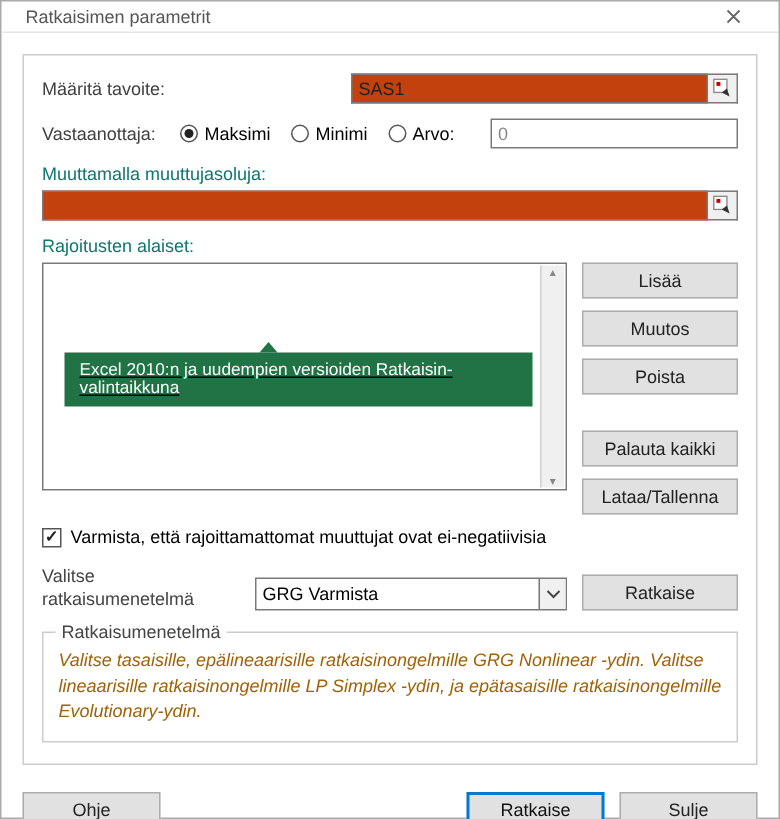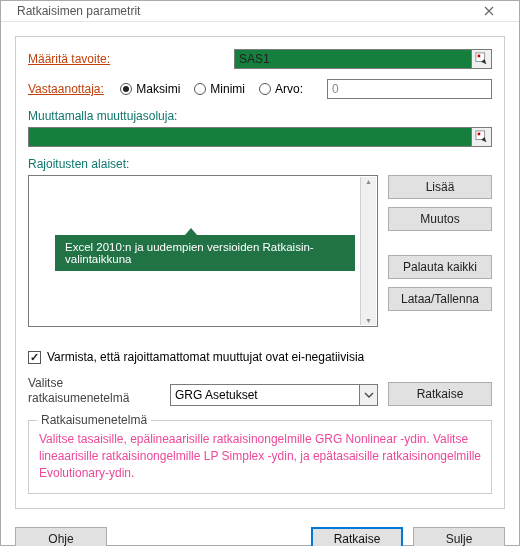--- a/index.html
+++ b/index.html
@@ -4,53 +4,53 @@
 <style>
 * { box-sizing: border-box; font-family: "Segoe UI", Tahoma, sans-serif; font-size: 12px; }
 body { margin: 0; background: #fff; }
 .window { width: 520px; height: 546px; border: 1px solid #aaa; background: #fff; display: flex; flex-direction: column; }
 .titlebar { height: 30px; display: flex; align-items: center; padding: 0 16px; border-bottom: 1px solid #e5e5e5; }
 .titlebar .title { flex: 1; color: #555; font-size: 12px; }
 .titlebar .close { width: 28px; height: 20px; display: flex; align-items: center; justify-content: center; color: #666; }
 .content { flex: 1; padding: 14px 14px 10px 14px; display: flex; flex-direction: column; }
 .panel { border: 1px solid #ccc; padding: 12px 12px 14px 12px; flex: 1; display: flex; flex-direction: column; position: relative; }
 .row { display: flex; align-items: center; margin-bottom: 10px; }
-.label { color: #c2410c; margin-right: 6px; text-decoration: underline; }
+.label { color: #404040; margin-right: 6px; }
 .w1 { width: 200px; }
 .input-wrap { flex: 1; position: relative; display: flex; }
-input[type=text].field { flex: 1; height: 20px; border: 1px solid #7a7a7a; padding: 0 4px; background: #15803d; color: #222; }
+input[type=text].field { flex: 1; height: 20px; border: 1px solid #7a7a7a; padding: 0 4px; background: #c2410c; color: #222; }
 .pick-btn { width: 20px; height: 20px; border: 1px solid #7a7a7a; border-left: none; background: #f0f0f0; display: flex; align-items: center; justify-content: center; cursor: pointer; }
 .pick-btn svg { width: 14px; height: 14px; }
 .radio { display: inline-flex; align-items: center; margin-right: 14px; gap: 4px; }
 .radio-dot { width: 12px; height: 12px; border: 1px solid #555; border-radius: 50%; display: inline-flex; align-items: center; justify-content: center; }
 .radio-dot.on::after { content: ""; width: 6px; height: 6px; background: #222; border-radius: 50%; }
 .value-input { flex: 1; height: 20px; border: 1px solid #7a7a7a; padding: 0 4px; background: #fff; color: #888; margin-left: 10px; }
 .subject-label { color: #0f766e; margin-bottom: 4px; }
 .constraints-area { display: flex; gap: 10px; }
 .constraints-box { flex: 1; position: relative; }
 .constraints-list { width: 100%; height: 152px; border: 1px solid #7a7a7a; background: #fff; position: relative; }
 .scroll-v { position: absolute; right: 1px; top: 1px; bottom: 1px; width: 16px; border-left: 1px solid #d0d0d0; background: #f0f0f0; }
 .scroll-v::before { content: "▴"; position: absolute; top: 0; left: 0; right: 0; text-align: center; font-size: 8px; color: #888; }
 .scroll-v::after { content: "▾"; position: absolute; bottom: 0; left: 0; right: 0; text-align: center; font-size: 8px; color: #888; }
-.tooltip { position: absolute; top: 52px; left: 26px; right: 22px; }
+.tooltip { position: absolute; top: 52px; left: 14px; right: 22px; text-decoration: underline; }
 .tooltip-pointer { width: 0; height: 0; border-left: 6px solid transparent; border-right: 6px solid transparent; border-bottom: 7px solid #217346; margin-left: 130px; }
 .tooltip-body { background: #217346; color: #fff; padding: 6px 10px; font-size: 11.5px; }
 .side-buttons { width: 104px; display: flex; flex-direction: column; gap: 8px; }
 .btn { height: 24px; border: 1px solid #adadad; background: #e1e1e1; display: flex; align-items: center; justify-content: center; cursor: pointer; color: #222; }
 .gap { height: 8px; }
-.check-row { display: flex; align-items: center; gap: 6px; margin-top: 23px; }
+.check-row { display: flex; align-items: center; gap: 6px; margin-top: 8px; }
 .checkbox { width: 13px; height: 13px; border: 1px solid #555; display: inline-flex; align-items: center; justify-content: center; background: #fff; }
 .checkbox.on::after { content: "✓"; font-size: 11px; line-height: 1; color: #222; font-weight: bold; }
 .method-row { display: flex; align-items: flex-end; gap: 10px; margin-top: 12px; }
 .method-label { width: 132px; color: #444; line-height: 1.25; }
 .select { flex: 1; height: 22px; border: 1px solid #7a7a7a; display: flex; align-items: center; padding: 0 4px; background: #fff; position: relative; }
 .select .caret { position: absolute; right: 0; top: 0; bottom: 0; width: 18px; border-left: 1px solid #7a7a7a; display: flex; align-items: center; justify-content: center; background: #f0f0f0; }
 .fieldset { border: 1px solid #ccc; margin-top: 14px; padding: 10px 6px 12px 10px; position: relative; }
 .fieldset .legend { position: absolute; top: -8px; left: 8px; background: #fff; padding: 0 4px; color: #444; }
-.fieldset .desc { color: #ec4899; line-height: 1.4; }
+.fieldset .desc { color: #a16207; line-height: 1.4; font-style: italic; }
 .footer { display: flex; gap: 10px; padding: 8px 14px 14px 14px; }
 .footer .spacer { flex: 1; }
 .footer .fbtn { width: 92px; height: 24px; border: 1px solid #adadad; background: #e1e1e1; display: flex; align-items: center; justify-content: center; cursor: pointer; color: #222; }
 .footer .fbtn.primary { border: 2px solid #0078d7; color: #111; }
 </style>
 </head>
 <body>
 
 <div class="window">
   <div class="titlebar">
@@ -117,35 +117,36 @@
             <div class="scroll-v"></div>
             <div class="tooltip">
               <div class="tooltip-pointer"></div>
               <div class="tooltip-body">Excel 2010:n ja uudempien versioiden Ratkaisin-valintaikkuna</div>
             </div>
           </div>
         </div>
         <div class="side-buttons">
           <div class="btn">Lisää</div>
           <div class="btn">Muutos</div>
+          <div class="btn">Poista</div>
           <div class="gap"></div>
           <div class="btn">Palauta kaikki</div>
           <div class="btn">Lataa/Tallenna</div>
         </div>
       </div>
 
       <div class="check-row">
         <span class="checkbox on"></span>
         <span>Varmista, että rajoittamattomat muuttujat ovat ei-negatiivisia</span>
       </div>
 
       <div class="method-row">
         <div class="method-label">Valitse ratkaisumenetelmä</div>
         <div class="select">
-          <span>GRG Asetukset</span>
+          <span>GRG Varmista</span>
           <div class="caret">
             <svg width="10" height="10" viewBox="0 0 10 10">
                 <path d="M1 3 L5 7 L9 3" fill="none" stroke="#444" stroke-width="1.3"></path>
               </svg>
           </div>
         </div>
         <div class="btn" style="width:104px">Ratkaise</div>
       </div>
 
       <div class="fieldset">

